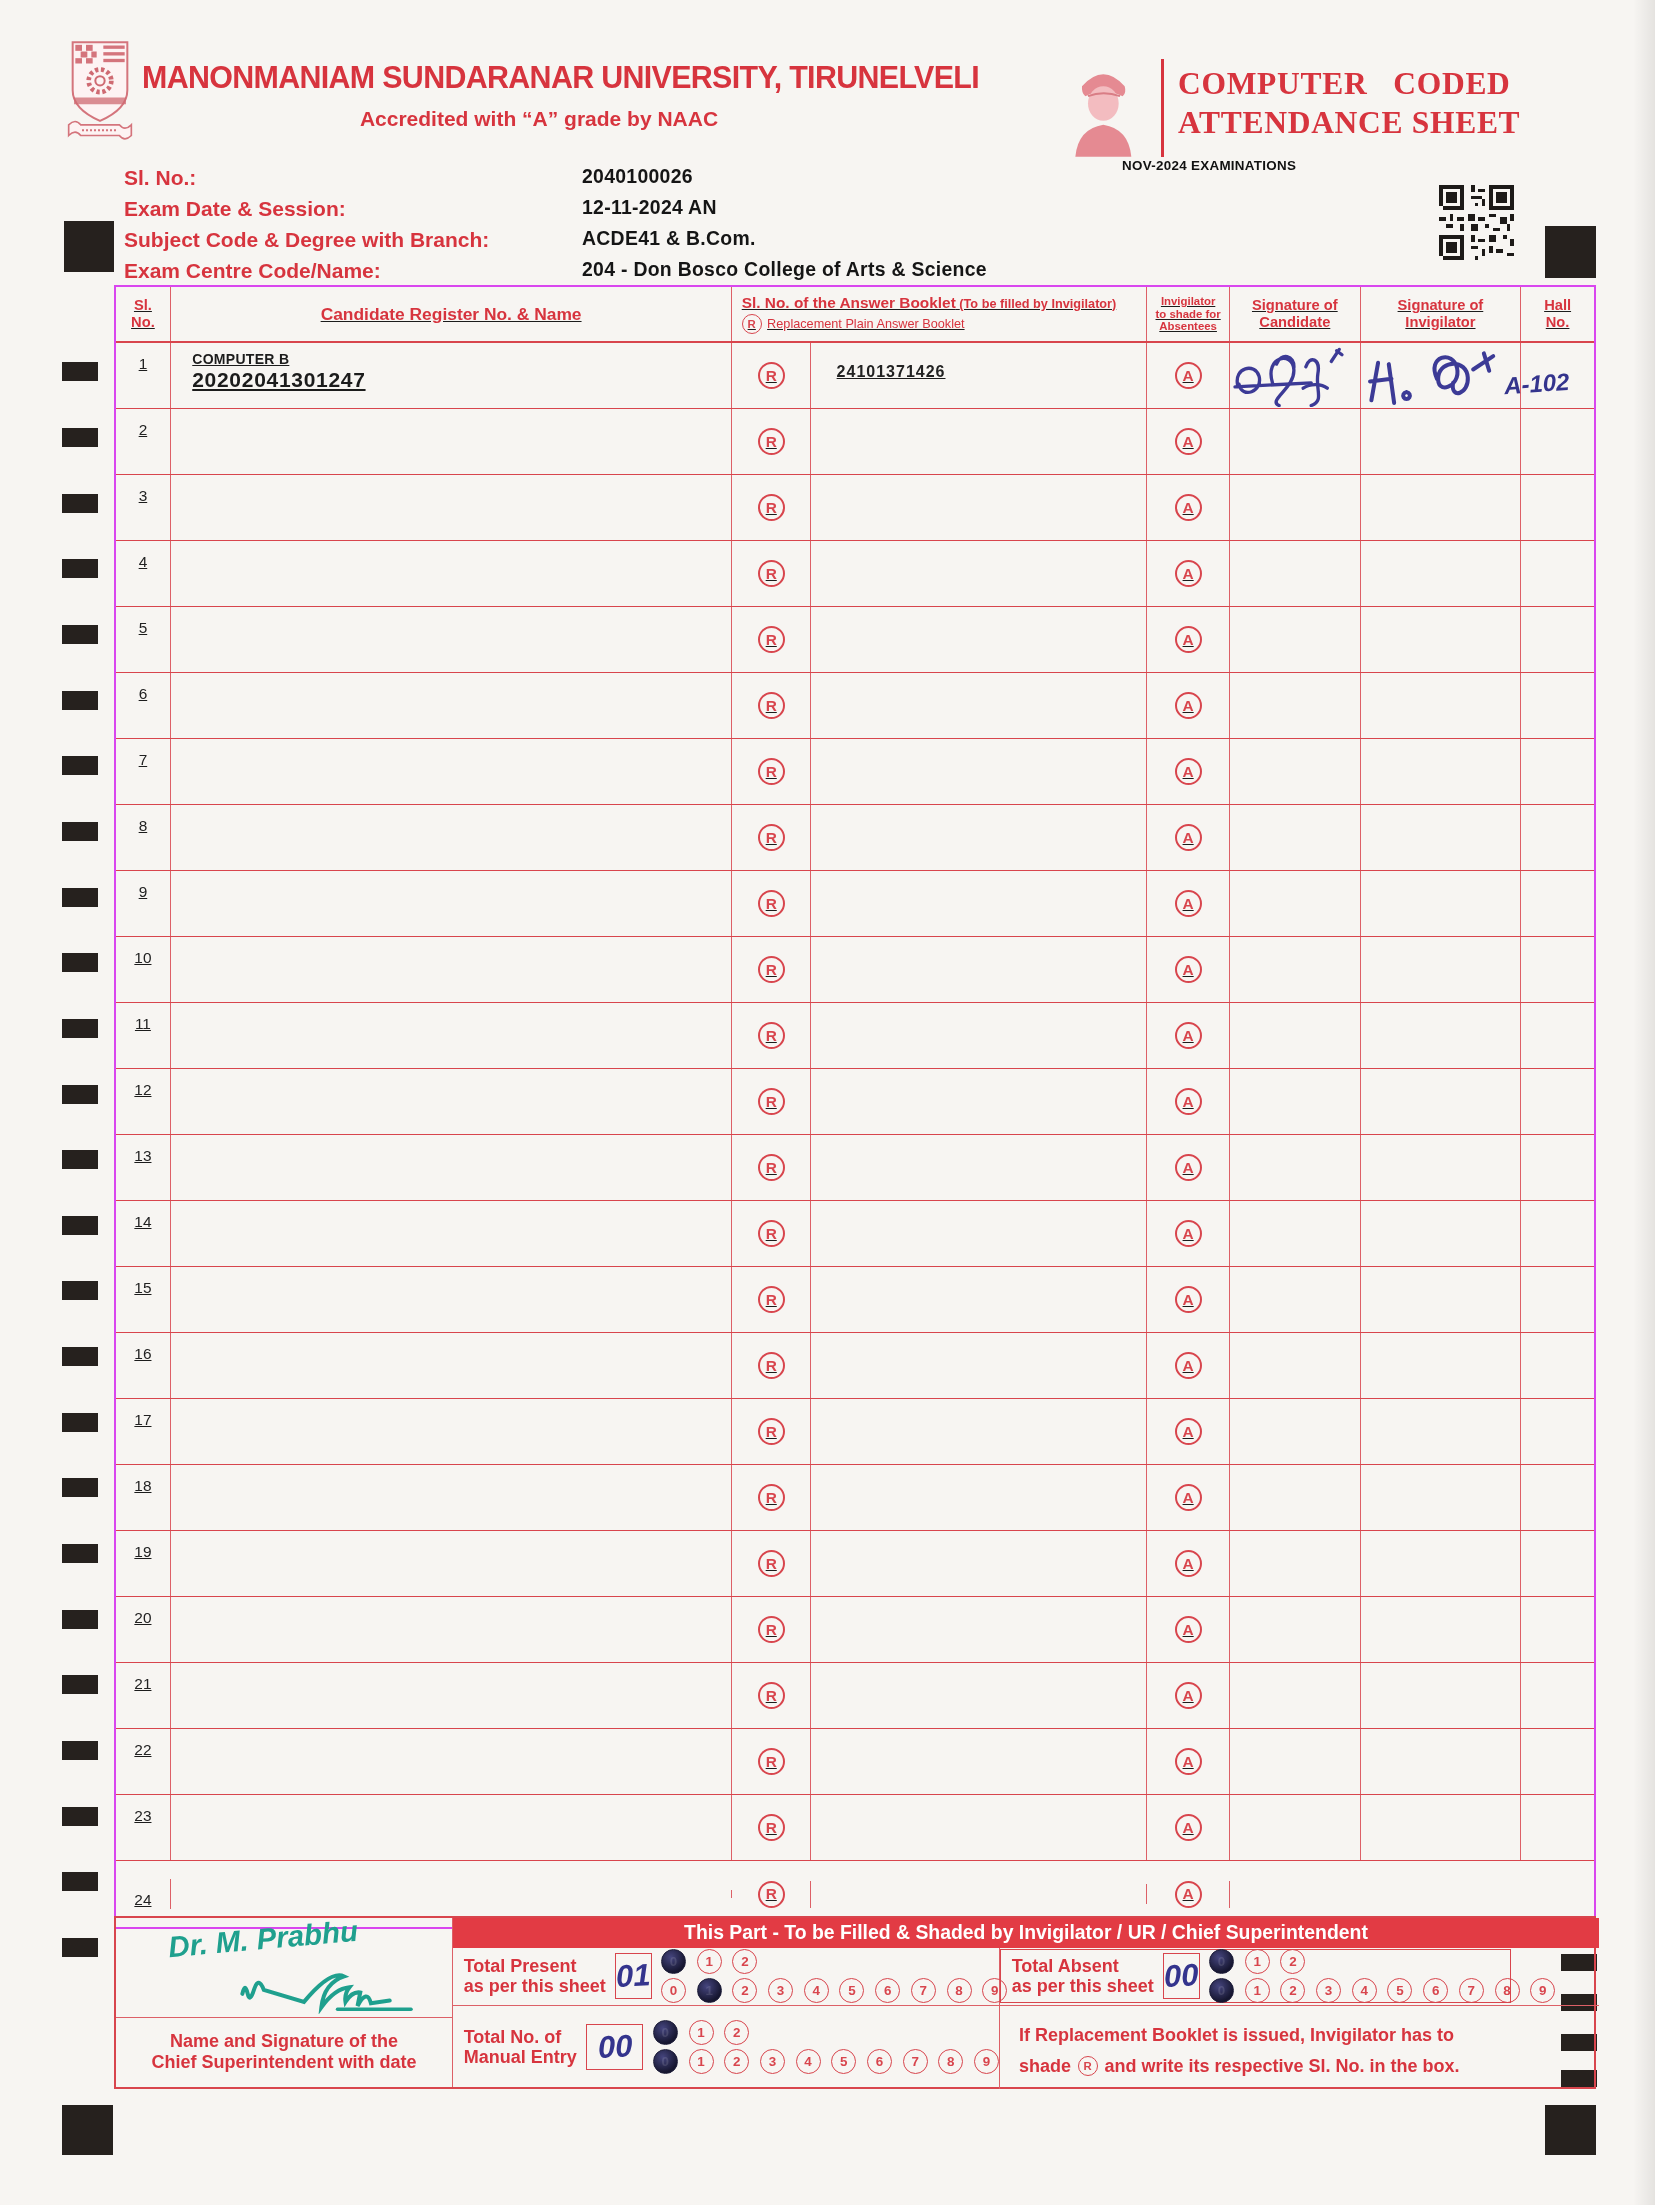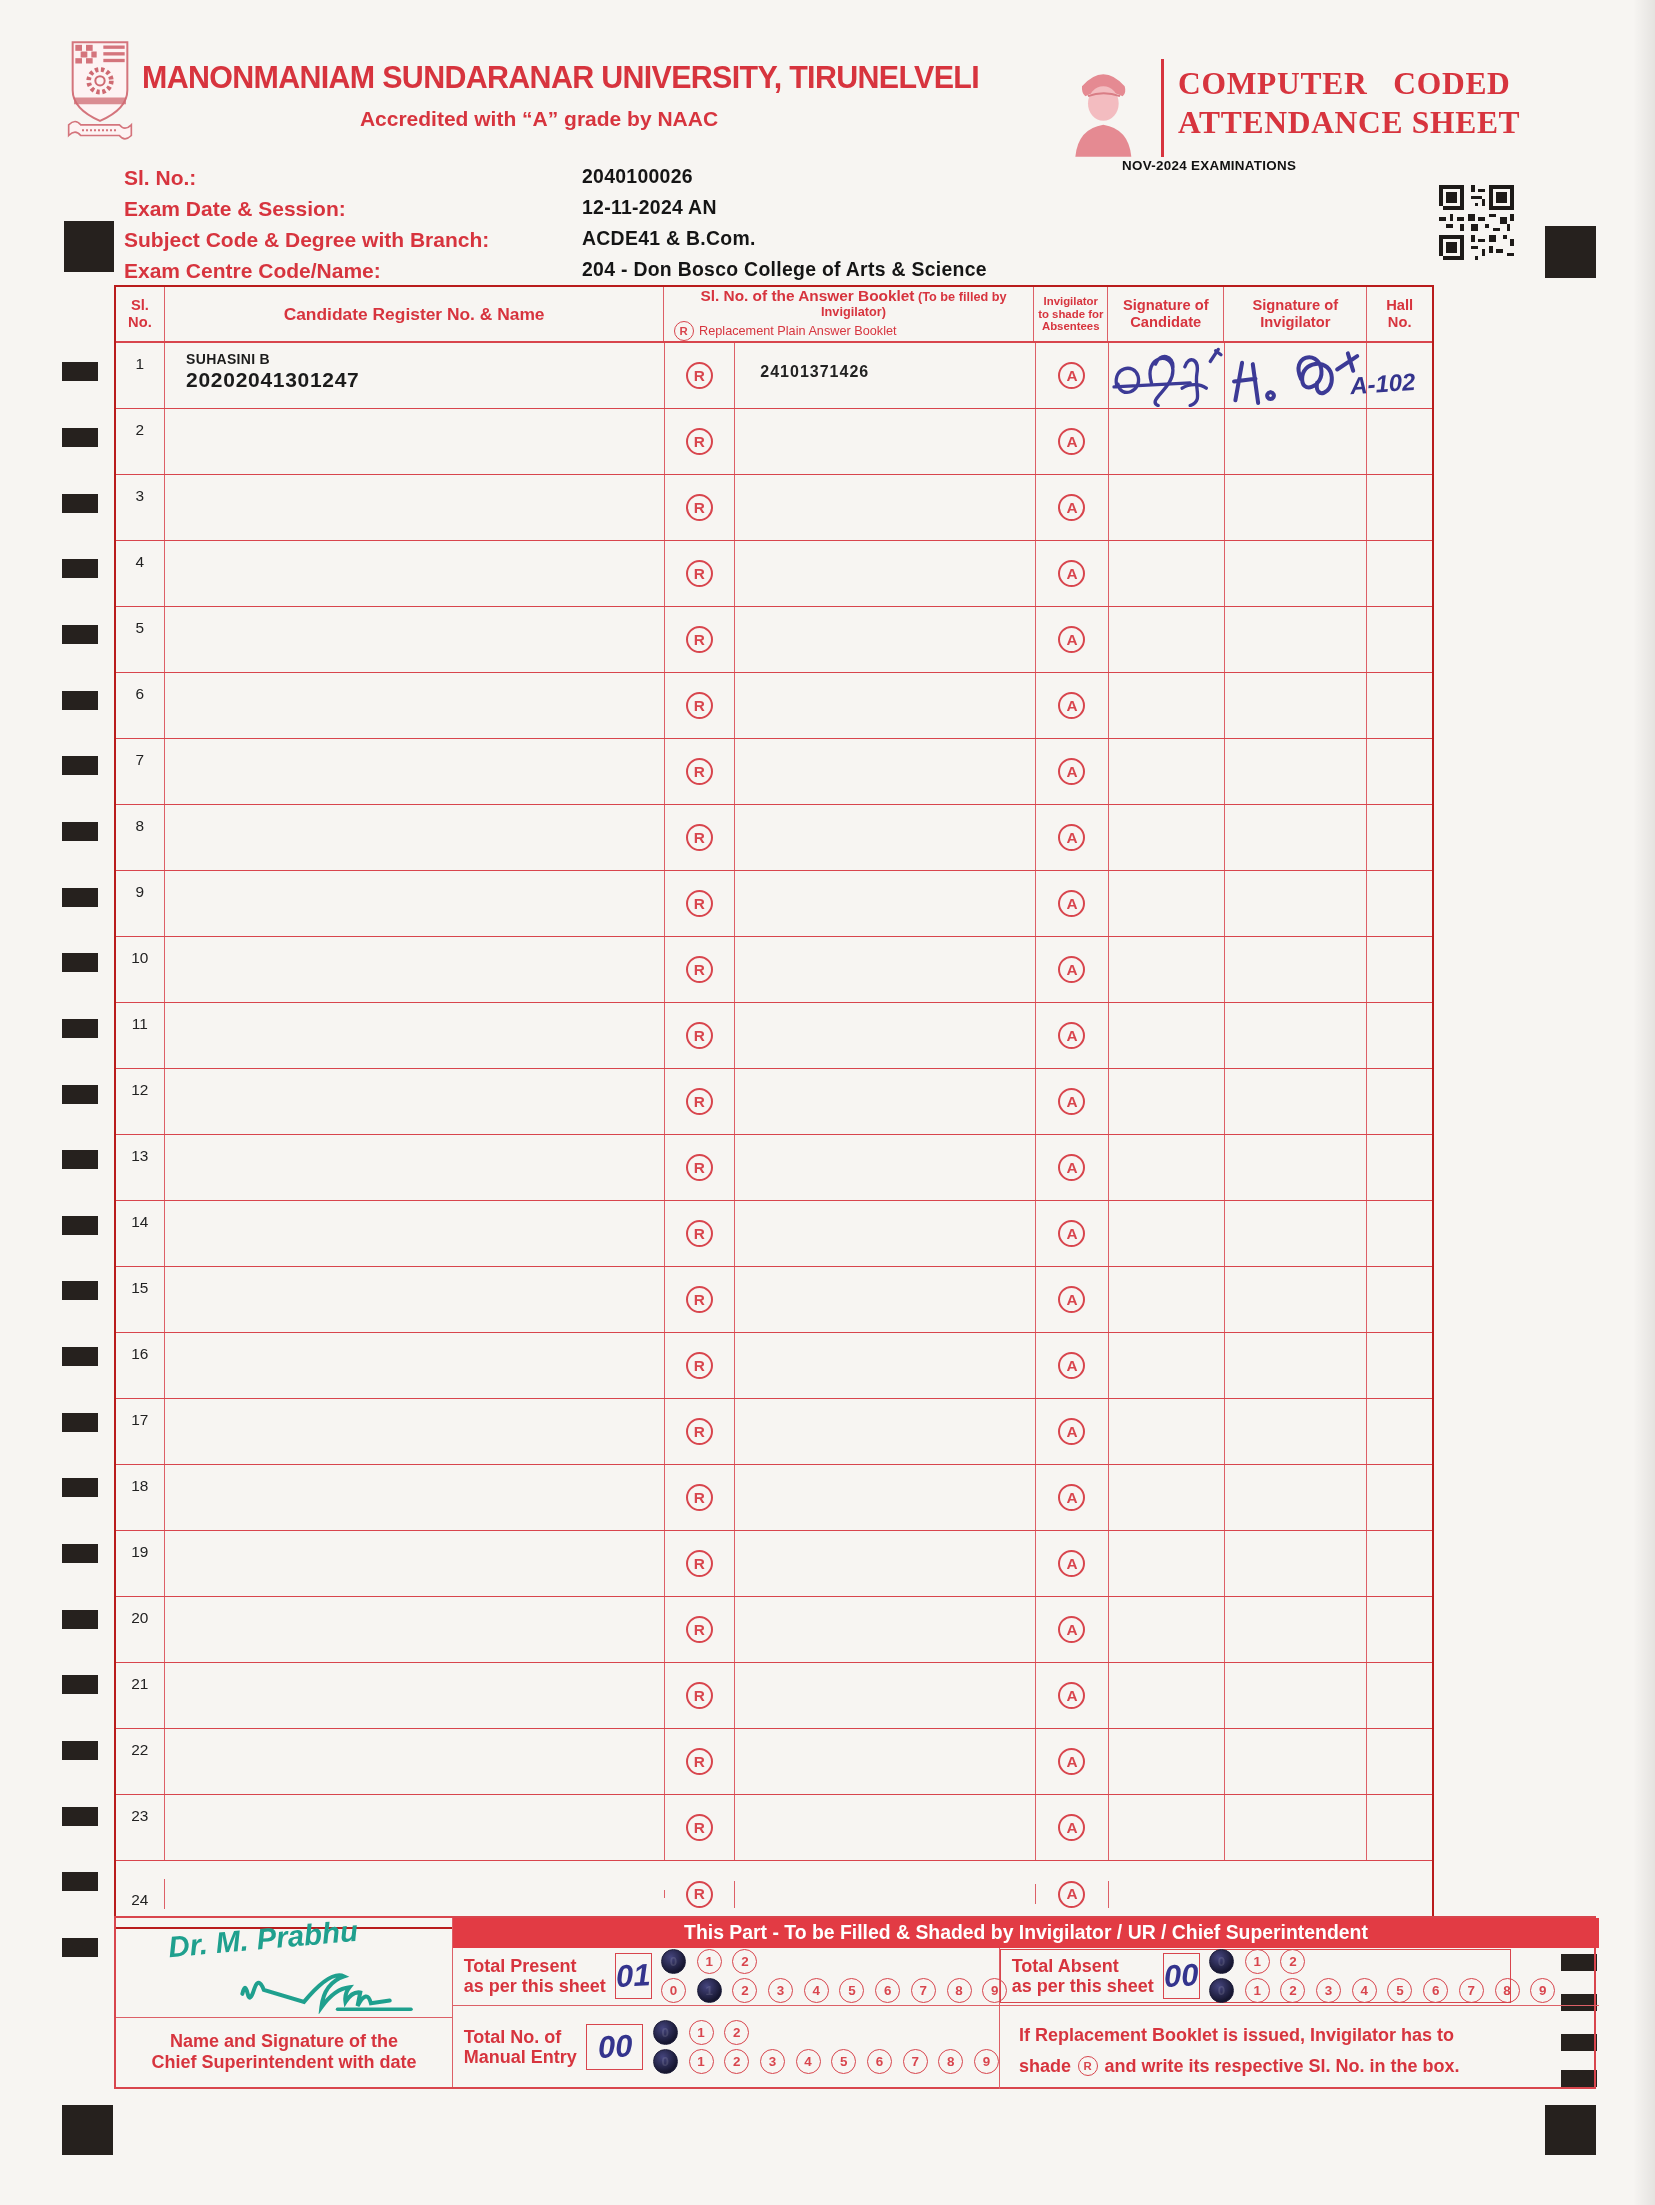--- a/index.html
+++ b/index.html
@@ -24,22 +24,22 @@
   .exam-session{position:absolute;left:1102px;top:158px;font-size:13.4px;font-weight:bold;color:#111;
         letter-spacing:0.3px;margin-left:20px;}
   
   .fields{position:absolute;left:124px;top:166px;width:938px;display:flex;flex-direction:column;gap:6px;}
   .frow{position:relative;height:25px;}
   .flabel{font-size:21px;font-weight:bold;color:#d7343e;}
   .fvalue{position:absolute;left:458px;top:-1.3px;font-size:19.4px;font-weight:bold;color:#151515;
         letter-spacing:0.3px;white-space:nowrap;}
   .qr{position:absolute;left:1439px;top:185px;}
   
-  .atable{position:absolute;left:114px;top:285px;width:1320px;border:2px solid #b91c1c;
-        box-sizing:border-box;background:transparent;}
+  .atable{position:absolute;left:114px;top:285px;width:1482px;border:2px solid #d946ef;
+        box-sizing:border-box;background:transparent;text-decoration:underline;}
   .thead{display:flex;height:56px;border-bottom:2px solid #d8454d;box-sizing:border-box;}
   .hc{box-sizing:border-box;border-right:1.3px solid #dd6067;color:#d7343e;font-weight:bold;
         display:flex;flex-direction:column;align-items:center;justify-content:center;text-align:center;}
   .hc:last-child{border-right:none;}
   .hc-sl{width:55px;font-size:14.7px;line-height:16.7px;}
   .hc-cand{width:563px;font-size:17.4px;}
   .hc-book{width:416px;align-items:flex-start;padding-left:9.4px;}
   .hc-book .bl1{font-size:12.7px;}
   .hc-book .bl1 b{font-size:15.4px;}
   .hc-book .bl2{font-size:12.7px;font-weight:normal;margin-top:2.7px;display:flex;align-items:center;gap:5.4px;}
@@ -250,21 +250,21 @@
       </div>
       <div class="hc hc-hall">
         <span>Hall</span>
           <span>No.</span>
       </div>
     </div>
     <div id="tbody">
         <div class="trow">
           <div class="c c-sl">1</div>
           <div class="c c-cand">
-            <div class="bname">SUHASINI B</div>
+            <div class="bname">COMPUTER B</div>
             <div class="breg">20202041301247</div>
           </div>
           <div class="c c-r">
             <span class="circ">R</span>
           </div>
           <div class="c c-book">
             <div class="bno">24101371426</div>
           </div>
           <div class="c c-a">
             <span class="circ">A</span>

